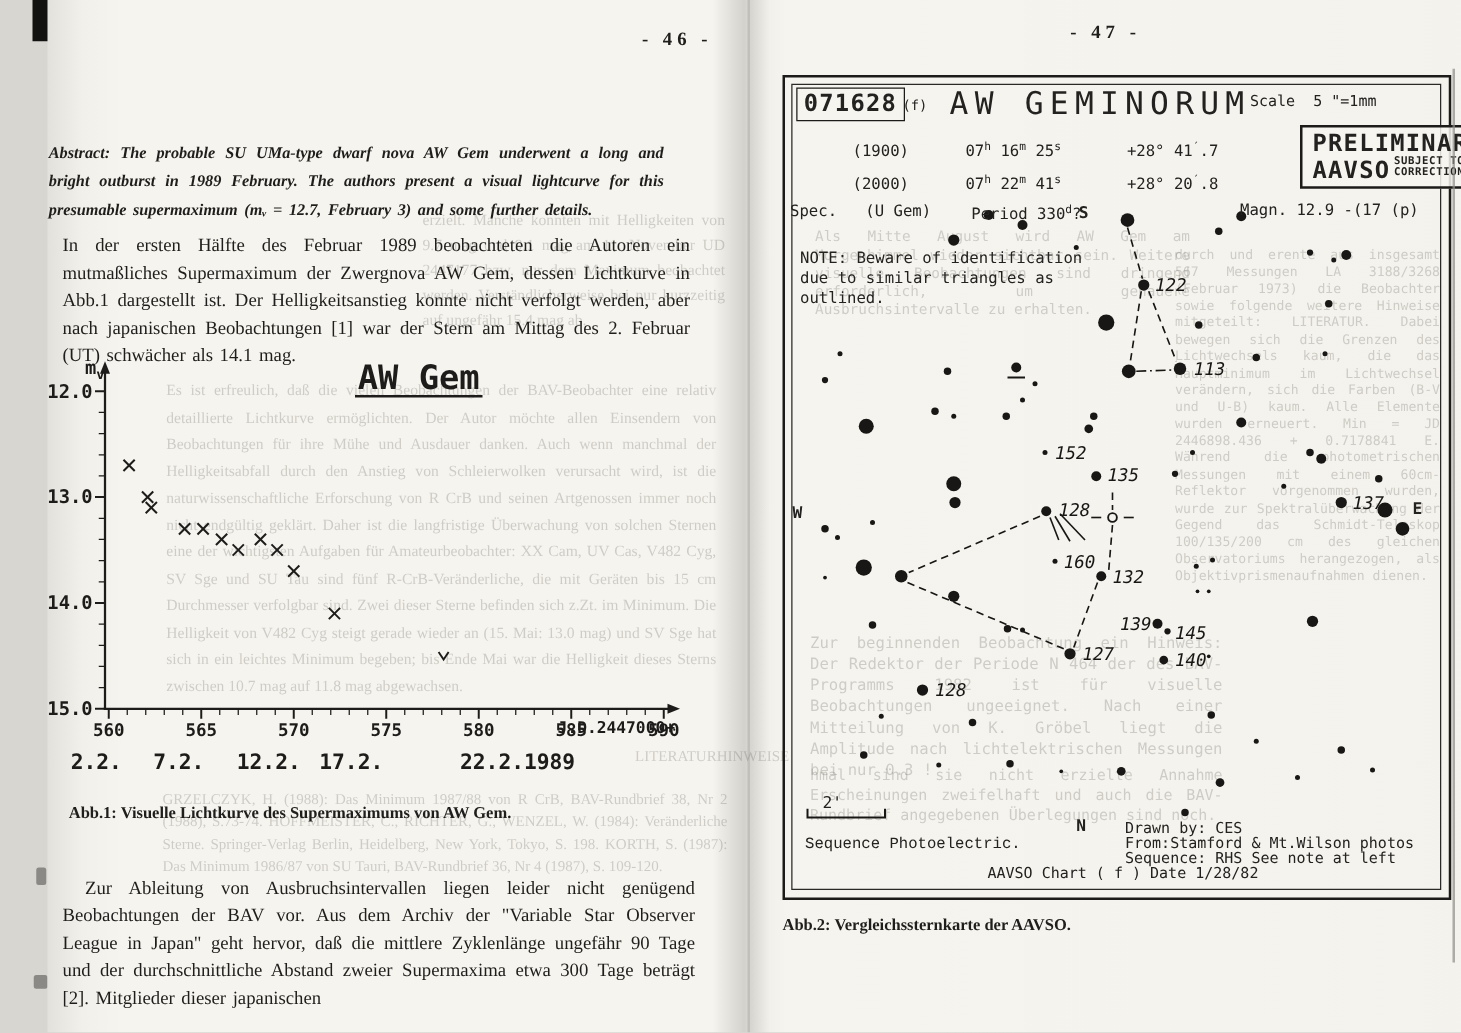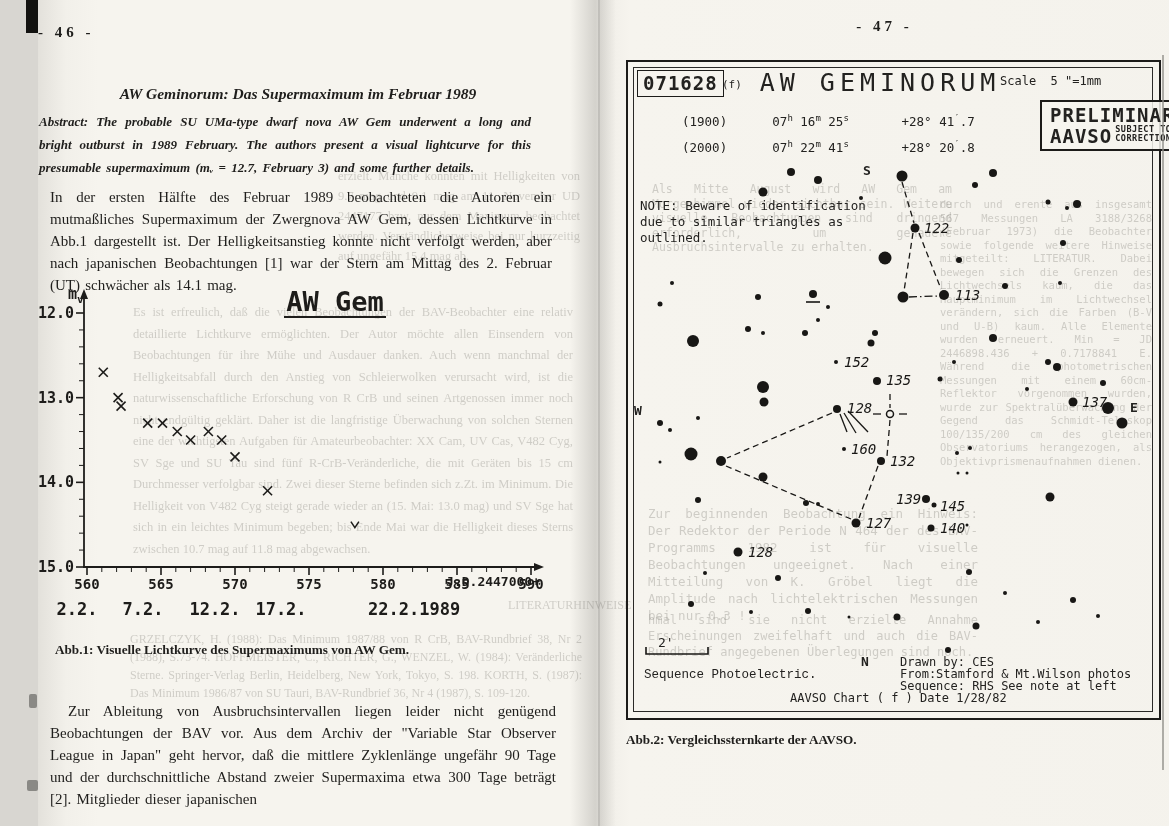--- a/index.html
+++ b/index.html
@@ -42,23 +42,22 @@
 </head>
 <body>
 
 <div class="abs" style="left:26px;top:0;width:20px;height:33px;background:#121210;"></div>
 <div class="abs smudge" style="left:29px;top:694px;width:8px;height:14px;"></div>
 <div class="abs smudge" style="left:27px;top:780px;width:11px;height:11px;"></div>
 <div class="abs" style="left:570px;top:0;width:46px;height:826px;background:linear-gradient(90deg,rgba(0,0,0,0) 0,rgba(90,88,84,.22) 55%,rgba(0,0,0,0) 100%);z-index:4;"></div>
 <div class="abs" style="left:1162px;top:55px;width:1.5px;height:715px;background:#8f8d88;opacity:.7;z-index:4;"></div>
 
 <div class="page" id="page-left">
-  <div class="abs pageno" style="left:0;top:24px;width:520px;text-align:left;">- 46 -</div>
-
-  <div class="abs doc-title" style="left:0;top:85px;width:520px;text-align:center;">AW Geminorum: Das Supermaximum im Februar 1989</div>
+  <div class="abs pageno" style="left:12px;top:24px;width:520px;text-align:right;">- 46 -</div>
+
 
   <div class="abs abstract" style="left:1px;top:110px;width:492px;z-index:2;">Abstract: The probable SU UMa-type dwarf nova AW Gem underwent a long and bright outburst in 1989 February. The authors present a visual lightcurve for this presumable supermaximum (mᵥ = 12.7, February 3) and some further details.</div>
 
   <div class="abs bodytext" style="left:12px;top:186px;width:502px;z-index:2;">In der ersten Hälfte des Februar 1989 beobachteten die Autoren ein mutmaßliches Supermaximum der Zwergnova AW Gem, dessen Lichtkurve in Abb.1 dargestellt ist. Der Helligkeitsanstieg konnte nicht verfolgt werden, aber nach japanischen Beobachtungen [1] war der Stern am Mittag des 2. Februar (UT) schwächer als 14.1 mag.</div>
 
   <svg id="lightcurve" class="abs" width="520" height="352" style="left:0;top:285px;" viewBox="0 0 520 352">
       <line x1="46" y1="10" x2="46" y2="282.5" stroke="#1d1c1a" stroke-width="1.8"></line>
       <line x1="45" y1="282" x2="500" y2="282" stroke="#1d1c1a" stroke-width="1.8"></line>
       <polygon points="46,4 42,14 50,14" fill="#1d1c1a"></polygon>
       <polygon points="506,282 496,278 496,286" fill="#1d1c1a"></polygon>
@@ -185,20 +184,25 @@
     <span>(1900)</span>&nbsp;&nbsp;&nbsp;&nbsp;&nbsp;
     <span>07</span><sup>h</sup>&nbsp;<span>16</span><sup>m</sup>&nbsp;<span>25</span><sup>s</sup>&nbsp;&nbsp;&nbsp;&nbsp;&nbsp;&nbsp;
     <span>+28°</span>&nbsp;<span>41</span><sup>′</sup><span>.7</span>
   </div>
   <div class="abs tw coordrow" style="left:82px;top:139px;">
     <span>(2000)</span>&nbsp;&nbsp;&nbsp;&nbsp;&nbsp;
     <span>07</span><sup>h</sup>&nbsp;<span>22</span><sup>m</sup>&nbsp;<span>41</span><sup>s</sup>&nbsp;&nbsp;&nbsp;&nbsp;&nbsp;&nbsp;
     <span>+28°</span>&nbsp;<span>20</span><sup>′</sup><span>.8</span>
   </div>
 
+  <div class="abs tw coordrow" style="left:32px;top:161px;width:520px;">
+    <span>Spec.</span>&nbsp;&nbsp;&nbsp;<span>(U Gem)</span>
+    <span style="position:absolute;left:145px;top:2px;"><span>Period</span>&nbsp;<span>330</span><sup>d</sup><span>?</span></span>
+    <span style="position:absolute;left:360px;top:-1px;">Magn. 12.9 -(17 (p)</span>
+  </div>
 
   <div class="abs tw notetext" style="left:40px;top:198px;">NOTE: Beware of identification
 due to similar triangles as
 outlined.</div>
 
   <div class="abs tw dir" style="left:263px;top:163px;">S</div>
   <div class="abs tw dir" style="left:34px;top:403px;">W</div>
   <div class="abs tw dir" style="left:530px;top:400px;">E</div>
   <div class="abs tw dir" style="left:261px;top:654px;">N</div>
 

